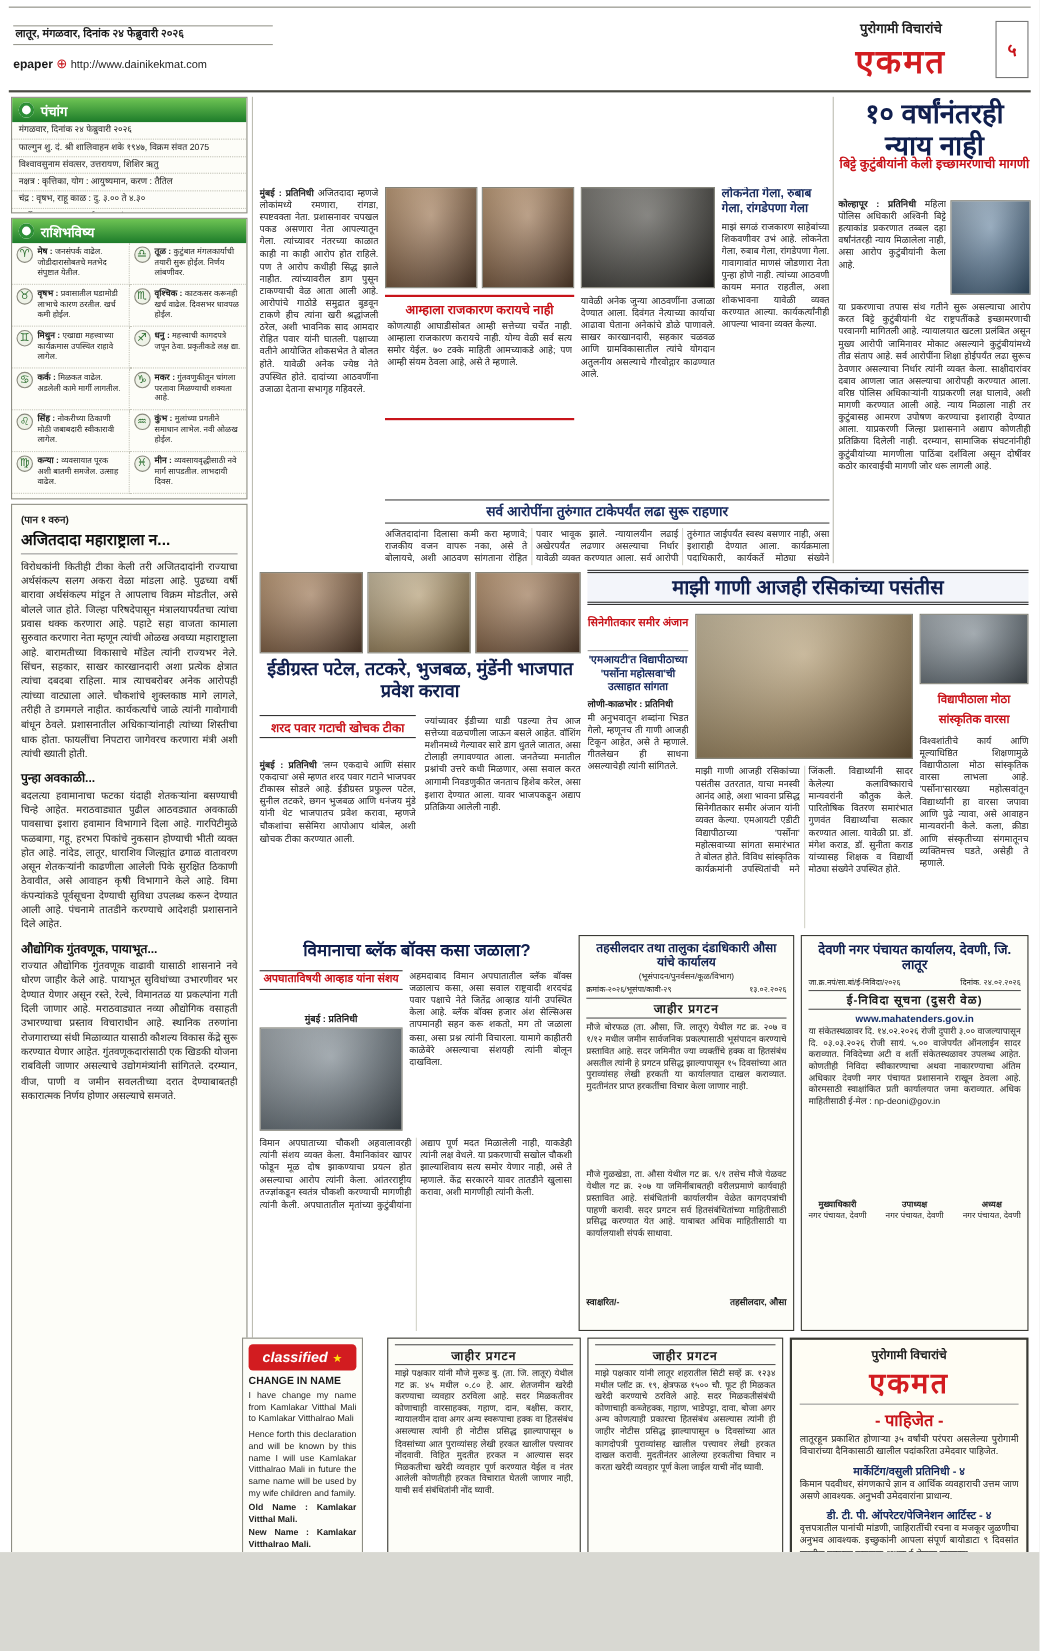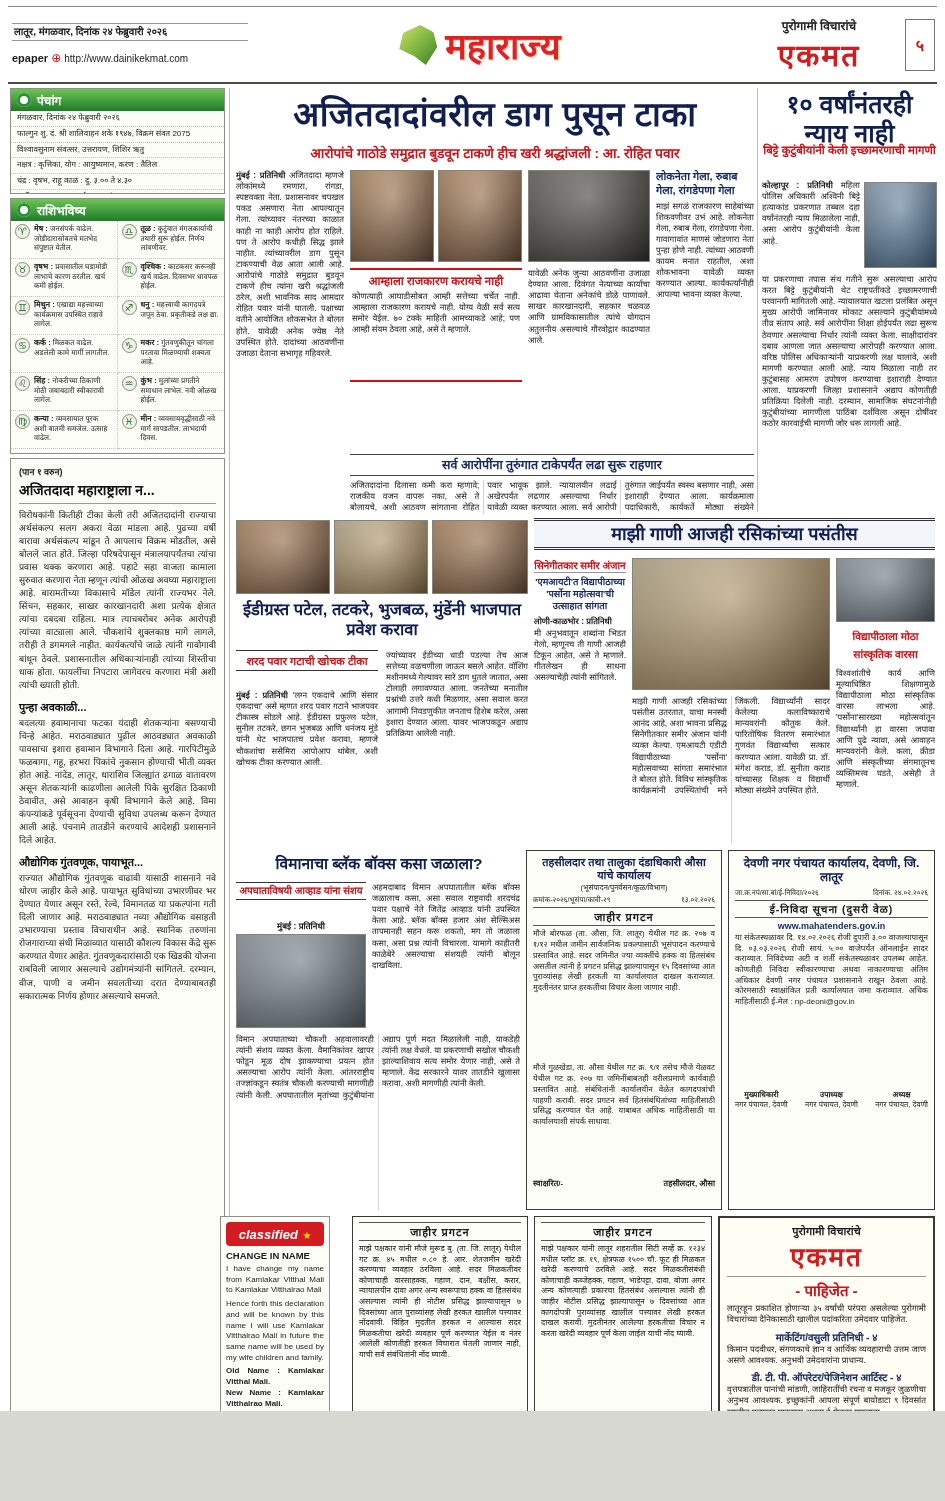--- a/index.html
+++ b/index.html
@@ -46,24 +46,20 @@
 
 <div class="page">
 
   <div class="abs" style="left:8px;top:6px;width:929px;height:78px;border-top:1px solid #8a8a80;border-bottom:2px solid #4a4a42;">
     <div class="abs" style="left:4px;top:16px;width:236px;height:18px;border-top:1px solid #9a9a90;border-bottom:1px solid #9a9a90;font-size:10px;font-weight:bold;line-height:16px;padding-left:2px;">लातूर, मंगळवार, दिनांक २४ फेब्रुवारी २०२६</div>
     <div class="abs" style="left:4px;top:44px;width:260px;font-size:11px;">
       <b>epaper</b>
       <span style="color:#c8141a;font-size:12px;">⊕</span>
       <span style="font-size:10px;color:#222;">http://www.dainikekmat.com</span>
     </div>
-    <div class="abs" style="left:352px;top:8px;width:240px;height:60px;display:flex;align-items:center;justify-content:center;gap:8px;">
-      <span style="display:inline-block;width:38px;height:40px;background:linear-gradient(135deg,#cfe06a,#7ab23e 55%,#3e7d2a);clip-path:polygon(10% 20%,55% 0,90% 18%,100% 55%,70% 100%,40% 78%,0 60%);"></span>
-      <span style="font-size:36px;font-weight:bold;color:#e02227;text-shadow:1px 1px 0 #f9d1a0;">महाराज्य</span>
-    </div>
     <div class="abs" style="left:728px;top:10px;width:166px;text-align:center;">
       <div style="font-size:12px;font-weight:bold;color:#222;">पुरोगामी विचारांचे</div>
       <div style="font-size:30px;font-weight:bold;color:#d21c20;letter-spacing:2px;">एकमत</div>
     </div>
     <div class="abs" style="left:897px;top:12px;width:30px;height:52px;border:1px solid #777;display:flex;align-items:center;justify-content:center;">
       <span style="font-size:16px;font-weight:bold;color:#c8141a;">५</span>
     </div>
   </div>
 
   <div class="vline" style="left:229px;top:88px;height:1390px;"></div>
@@ -143,26 +139,20 @@
   <div class="abs box" style="left:10px;top:458px;width:215px;height:1020px;padding:6px 8px;overflow:hidden;">
     <div style="font-size:9px;font-weight:bold;">(पान १ वरुन)</div>
     <div style="font-size:14px;font-weight:bold;color:#111;border-bottom:1px solid #999;padding:2px 0 4px;">अजितदादा महाराष्ट्राला न...</div>
     <p class="bt" style="font-size:9px;line-height:1.45;margin-top:5px;">विरोधकांनी कितीही टीका केली तरी अजितदादांनी राज्याचा अर्थसंकल्प सलग अकरा वेळा मांडला आहे. पुढच्या वर्षी बारावा अर्थसंकल्प मांडून ते आपलाच विक्रम मोडतील, असे बोलले जात होते. जिल्हा परिषदेपासून मंत्रालयापर्यंतचा त्यांचा प्रवास थक्क करणारा आहे. पहाटे सहा वाजता कामाला सुरुवात करणारा नेता म्हणून त्यांची ओळख अवघ्या महाराष्ट्राला आहे. बारामतीच्या विकासाचे मॉडेल त्यांनी राज्यभर नेले. सिंचन, सहकार, साखर कारखानदारी अशा प्रत्येक क्षेत्रात त्यांचा दबदबा राहिला. मात्र त्याचबरोबर अनेक आरोपही त्यांच्या वाट्याला आले. चौकशांचे शुक्लकाष्ठ मागे लागले, तरीही ते डगमगले नाहीत. कार्यकर्त्यांचे जाळे त्यांनी गावोगावी बांधून ठेवले. प्रशासनातील अधिकाऱ्यांनाही त्यांच्या शिस्तीचा धाक होता. फायलींचा निपटारा जागेवरच करणारा मंत्री अशी त्यांची ख्याती होती.</p>
     <div style="font-size:11px;font-weight:bold;color:#111;margin:7px 0 3px;">पुन्हा अवकाळी...</div>
     <p class="bt" style="font-size:9px;line-height:1.45;">बदलत्या हवामानाचा फटका यंदाही शेतकऱ्यांना बसण्याची चिन्हे आहेत. मराठवाड्यात पुढील आठवड्यात अवकाळी पावसाचा इशारा हवामान विभागाने दिला आहे. गारपिटीमुळे फळबागा, गहू, हरभरा पिकांचे नुकसान होण्याची भीती व्यक्त होत आहे. नांदेड, लातूर, धाराशिव जिल्ह्यांत ढगाळ वातावरण असून शेतकऱ्यांनी काढणीला आलेली पिके सुरक्षित ठिकाणी ठेवावीत, असे आवाहन कृषी विभागाने केले आहे. विमा कंपन्यांकडे पूर्वसूचना देण्याची सुविधा उपलब्ध करून देण्यात आली आहे. पंचनामे तातडीने करण्याचे आदेशही प्रशासनाने दिले आहेत.</p>
     <div style="font-size:11px;font-weight:bold;color:#111;margin:7px 0 3px;">औद्योगिक गुंतवणूक, पायाभूत...</div>
     <p class="bt" style="font-size:9px;line-height:1.45;">राज्यात औद्योगिक गुंतवणूक वाढावी यासाठी शासनाने नवे धोरण जाहीर केले आहे. पायाभूत सुविधांच्या उभारणीवर भर देण्यात येणार असून रस्ते, रेल्वे, विमानतळ या प्रकल्पांना गती दिली जाणार आहे. मराठवाड्यात नव्या औद्योगिक वसाहती उभारण्याचा प्रस्ताव विचाराधीन आहे. स्थानिक तरुणांना रोजगाराच्या संधी मिळाव्यात यासाठी कौशल्य विकास केंद्रे सुरू करण्यात येणार आहेत. गुंतवणूकदारांसाठी एक खिडकी योजना राबविली जाणार असल्याचे उद्योगमंत्र्यांनी सांगितले. दरम्यान, वीज, पाणी व जमीन सवलतीच्या दरात देण्याबाबतही सकारात्मक निर्णय होणार असल्याचे समजते.</p>
   </div>
 
-  <div class="abs" style="left:236px;top:90px;width:518px;height:50px;text-align:center;">
-    <span class="hl" style="font-size:34px;letter-spacing:.5px;">अजितदादांवरील डाग पुसून टाका</span>
-  </div>
-  <div class="abs" style="left:236px;top:144px;width:518px;text-align:center;">
-    <span class="red" style="font-size:13.5px;font-weight:bold;">आरोपांचे गाठोडे समुद्रात बुडवून टाकणे हीच खरी श्रद्धांजली : आ. रोहित पवार</span>
-  </div>
 
   <p class="bt abs" style="left:236px;top:170px;width:108px;height:344px;">
     <b class="dl">मुंबई : प्रतिनिधी</b>
     <span>अजितदादा म्हणजे लोकांमध्ये रमणारा, रांगडा, स्पष्टवक्ता नेता. प्रशासनावर चपखल पकड असणारा नेता आपल्यातून गेला. त्यांच्यावर नंतरच्या काळात काही ना काही आरोप होत राहिले. पण ते आरोप कधीही सिद्ध झाले नाहीत. त्यांच्यावरील डाग पुसून टाकण्याची वेळ आता आली आहे. आरोपांचे गाठोडे समुद्रात बुडवून टाकणे हीच त्यांना खरी श्रद्धांजली ठरेल, अशी भावनिक साद आमदार रोहित पवार यांनी घातली. पक्षाच्या वतीने आयोजित शोकसभेत ते बोलत होते. यावेळी अनेक ज्येष्ठ नेते उपस्थित होते. दादांच्या आठवणींना उजाळा देताना सभागृह गहिवरले.</span>
   </p>
 
   <div class="ph p-warm" style="left:350px;top:170px;width:84px;height:92px;"></div>
   <div class="ph p-warm" style="left:438px;top:170px;width:84px;height:92px;"></div>
   <div class="ph p-dark" style="left:528px;top:170px;width:122px;height:92px;"></div>
 
@@ -208,21 +198,21 @@
   <p class="bt abs" style="left:236px;top:690px;width:142px;height:154px;">
     <b class="dl">मुंबई : प्रतिनिधी</b>
     <span>'लग्न एकदाचे आणि संसार एकदाचा' असे म्हणत शरद पवार गटाने भाजपवर टीकास्त्र सोडले आहे. ईडीग्रस्त प्रफुल्ल पटेल, सुनील तटकरे, छगन भुजबळ आणि धनंजय मुंडे यांनी थेट भाजपातच प्रवेश करावा, म्हणजे चौकशांचा ससेमिरा आपोआप थांबेल, अशी खोचक टीका करण्यात आली.</span>
   </p>
   <p class="bt abs" style="left:386px;top:650px;width:142px;height:194px;">ज्यांच्यावर ईडीच्या धाडी पडल्या तेच आज सत्तेच्या वळचणीला जाऊन बसले आहेत. वॉशिंग मशीनमध्ये गेल्यावर सारे डाग धुतले जातात, असा टोलाही लगावण्यात आला. जनतेच्या मनातील प्रश्नांची उत्तरे कधी मिळणार, असा सवाल करत आगामी निवडणुकीत जनताच हिशेब करेल, असा इशारा देण्यात आला. यावर भाजपकडून अद्याप प्रतिक्रिया आलेली नाही.</p>
 
   <div class="abs" style="left:534px;top:518px;width:401px;height:32px;border-top:3px double #333;border-bottom:3px double #333;background:#f3f5fa;text-align:center;">
     <span class="hl" style="font-size:18px;line-height:27px;">माझी गाणी आजही रसिकांच्या पसंतीस</span>
   </div>
   <div class="abs" style="left:534px;top:558px;width:92px;height:286px;overflow:hidden;">
-    <div class="red" style="font-size:10px;font-weight:bold;text-align:center;border-bottom:1px solid #999;padding-bottom:0;">सिनेगीतकार समीर अंजान</div>
+    <div class="red" style="font-size:10px;font-weight:bold;text-align:center;border-bottom:1px solid #999;padding-bottom:19px;">सिनेगीतकार समीर अंजान</div>
     <div class="navy" style="font-size:9.5px;font-weight:bold;text-align:center;line-height:1.25;margin:3px 0;">'एमआयटी'त विद्यापीठाच्या 'पर्सोना महोत्सवा'ची उत्साहात सांगता</div>
     <div style="font-size:8.3px;font-weight:bold;margin:2px 0;">लोणी-काळभोर : प्रतिनिधी</div>
     <p class="bt">मी अनुभवातून शब्दांना भिडत गेलो, म्हणूनच ती गाणी आजही टिकून आहेत, असे ते म्हणाले. गीतलेखन ही साधना असल्याचेही त्यांनी सांगितले.</p>
   </div>
   <div class="ph p-beige" style="left:632px;top:558px;width:198px;height:132px;"></div>
   <p class="bt abs c2" style="left:632px;top:696px;width:198px;height:148px;">माझी गाणी आजही रसिकांच्या पसंतीस उतरतात, याचा मनस्वी आनंद आहे, अशा भावना प्रसिद्ध सिनेगीतकार समीर अंजान यांनी व्यक्त केल्या. एमआयटी एडीटी विद्यापीठाच्या 'पर्सोना' महोत्सवाच्या सांगता समारंभात ते बोलत होते. विविध सांस्कृतिक कार्यक्रमांनी उपस्थितांची मने जिंकली. विद्यार्थ्यांनी सादर केलेल्या कलाविष्काराचे मान्यवरांनी कौतुक केले. पारितोषिक वितरण समारंभात गुणवंत विद्यार्थ्यांचा सत्कार करण्यात आला. यावेळी प्रा. डॉ. मंगेश कराड, डॉ. सुनीता कराड यांच्यासह शिक्षक व विद्यार्थी मोठ्या संख्येने उपस्थित होते.</p>
 
   <div class="ph p-gray" style="left:836px;top:558px;width:99px;height:64px;"></div>
   <div class="abs" style="left:836px;top:626px;width:99px;text-align:center;">
     <span class="red" style="font-size:10.5px;font-weight:bold;line-height:1.25;">विद्यापीठाला मोठा सांस्कृतिक वारसा</span>

